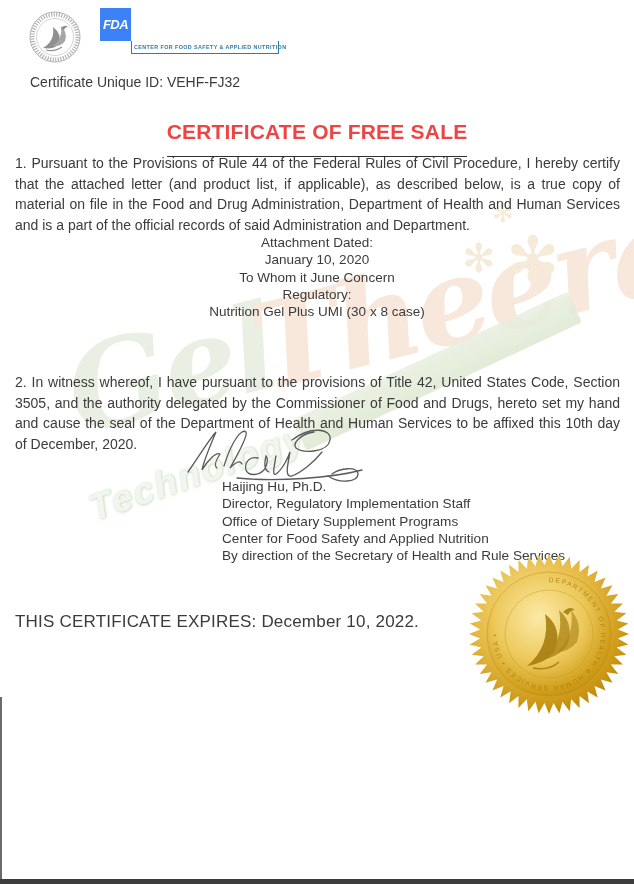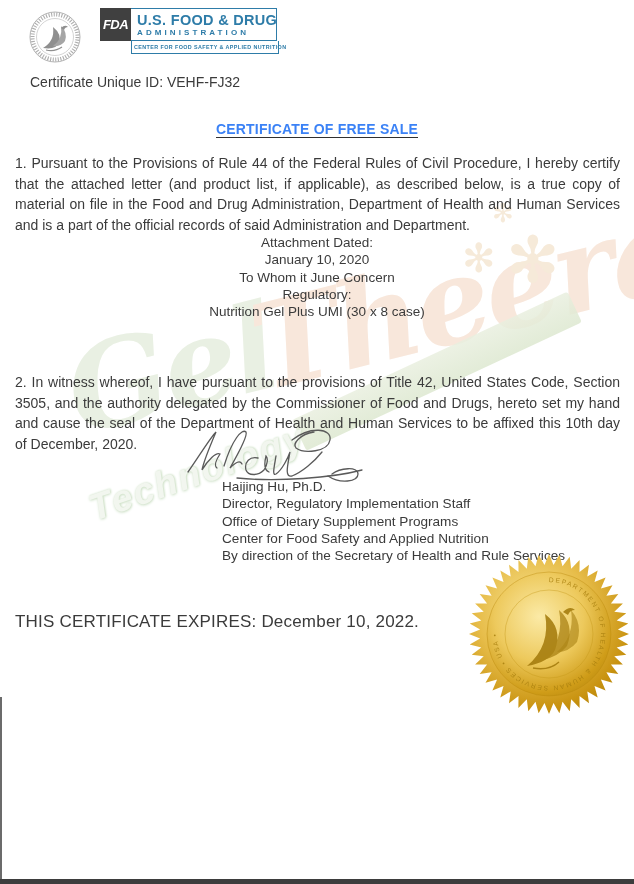--- a/index.html
+++ b/index.html
@@ -19,33 +19,33 @@
   .wm-flower{color:#f6ead9;line-height:1;}
   .wm-f1{left:506px;top:228px;font-size:64px;}
   .wm-f2{left:462px;top:238px;font-size:40px;}
   .wm-f3{left:492px;top:200px;font-size:26px;}
   
   .content{position:absolute;inset:0;z-index:2;}
   .header{position:absolute;left:28px;top:8px;display:flex;align-items:flex-start;}
   .hhs-seal{width:54px;height:54px;margin-top:2px;}
   .fda-lockup{margin-left:18px;}
   .fda-row{display:flex;}
-  .fda-square{width:31px;height:33px;background:#404040;color:#ffffff;display:flex;align-items:center;
+  .fda-square{width:31px;height:33px;background:#3b82f6;color:#ffffff;display:flex;align-items:center;
               justify-content:center;font-weight:bold;font-size:13px;font-style:italic;letter-spacing:-.5px;}
   .fda-namebox{width:139px;height:31px;border:1px solid #2e7ca8;border-left:none;background:#ffffff;
                padding-left:6px;display:flex;flex-direction:column;justify-content:center;}
   .fda-line1{color:#2e7ca8;font-weight:bold;font-size:14.5px;letter-spacing:.3px;line-height:15px;white-space:nowrap;}
   .fda-line2{color:#2e7ca8;font-size:8px;font-weight:bold;letter-spacing:3.1px;line-height:9px;}
   .fda-centerbox{width:144px;height:12px;border:1px solid #2e7ca8;border-top:none;margin-left:31px;
                  display:flex;align-items:center;padding-left:2px;}
   .fda-line3{color:#2e7ca8;font-size:5.4px;font-weight:bold;letter-spacing:.4px;white-space:nowrap;}
   .cert-id{position:absolute;left:30px;top:74px;font-size:14px;}
   .title-wrap{position:absolute;left:0;top:120px;width:100%;text-align:center;}
-  .title{display:inline-block;font-weight:bold;font-size:14px;color:#3b82f6;letter-spacing:.2px;
-         border-bottom:1.6px solid #303030;padding-bottom:0;}
+  .title{display:inline-block;font-weight:bold;font-size:21px;color:#ef4444;letter-spacing:.2px;
+         border-bottom:1.6px solid #303030;padding-bottom:12px;}
   .para{position:absolute;left:15px;width:605px;font-size:14px;line-height:20.6px;text-align:justify;}
   .para1{top:153px;}
   .para2{top:372px;}
   .attach{position:absolute;left:0;top:234px;width:100%;text-align:center;font-size:13.5px;line-height:17.3px;}
   .sig-svg{position:absolute;left:182px;top:422px;}
   .signer{position:absolute;left:222px;top:478px;font-size:13.6px;line-height:17.3px;}
   .expiry{position:absolute;left:15px;top:612px;font-size:17px;letter-spacing:.2px;}
   .gold-seal{position:absolute;left:467px;top:552px;width:164px;height:164px;z-index:3;}
   .bottom-bar{position:absolute;left:0;right:0;bottom:0;height:5px;background:#3d3d3d;z-index:4;}
   .left-edge{position:absolute;left:0;top:697px;width:2px;height:182px;background:#515151;opacity:.85;z-index:4;}
@@ -71,24 +71,20 @@
         <circle cx="27" cy="27" r="22.5" fill="none" stroke="#9a9a9a" stroke-width="4" stroke-dasharray="1.1 1.5" opacity=".8"></circle>
         <circle cx="27" cy="27" r="18.5" fill="none" stroke="#c9c9c9" stroke-width=".8"></circle>
         <path d="M15 38 Q27 31 25 17 Q34 24 31 33 Q28 40 15 38 Z" fill="#8f8f8f"></path>
         <path d="M25 36 Q35 29 33 16 Q40 23 37 31 Q33 37 25 36 Z" fill="#a5a5a5"></path>
         <path d="M33 18 q4 -4 7 -1 q-3 0 -4 3 z" fill="#8f8f8f"></path>
         <path d="M18 40 q9 2 16 -3" fill="none" stroke="#8f8f8f" stroke-width="1.2"></path>
       </svg>
       <div class="fda-lockup">
         <div class="fda-row">
           <div class="fda-square">FDA</div>
-          <div class="fda-namebox">
-            <div class="fda-line1">U.S. FOOD &amp; DRUG</div>
-            <div class="fda-line2">ADMINISTRATION</div>
-          </div>
         </div>
         <div class="fda-centerbox">
           <div class="fda-line3">CENTER FOR FOOD SAFETY &amp; APPLIED NUTRITION</div>
         </div>
       </div>
     </div>
 
     <div class="cert-id">Certificate Unique ID: VEHF-FJ32</div>
 
     <div class="title-wrap">

